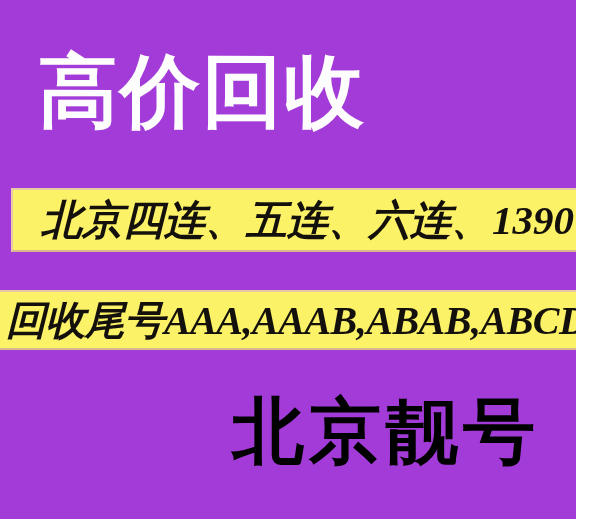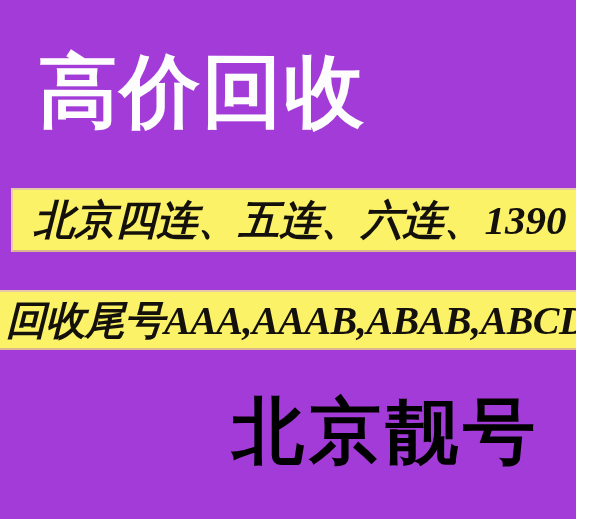--- a/index.html
+++ b/index.html
@@ -41,21 +41,21 @@
   }
   .banner-1 {
     left: 11px;
     top: 188px;
     width: 578px;
     height: 64px;
     border-top: 2px solid #e8c9a6;
     border-left: 2px solid #e8c9a6;
     border-right: 2px solid #d9b68f;
     border-bottom: 2px solid #d9b68f;
-    padding: 0 20px;
+    padding: 0 28px;
   }
   .banner-2 {
     left: 0px;
     top: 290px;
     width: 594px;
     height: 60px;
     border-top: 2px solid #e8c9a6;
     border-bottom: 2px solid #d9b68f;
     border-right: 2px solid #d9b68f;
     padding: 0 6px;

